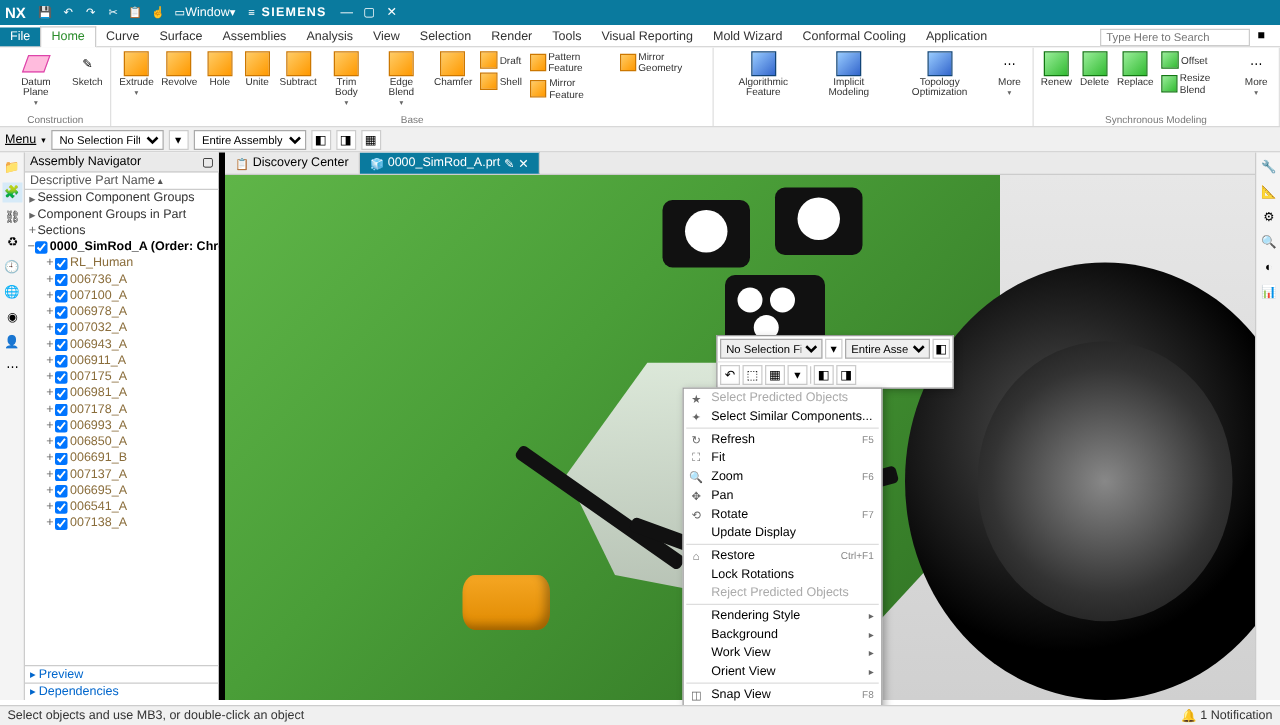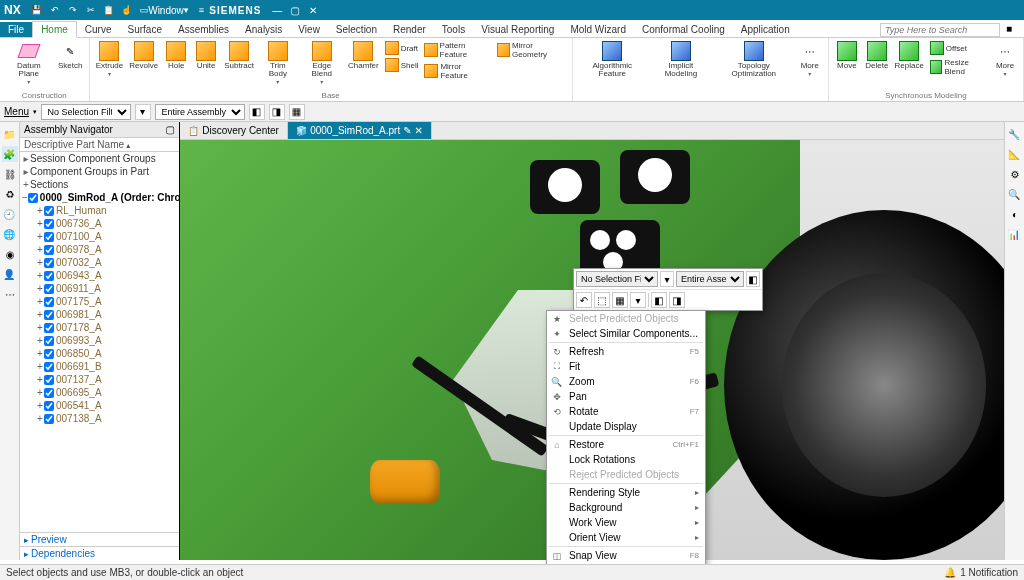--- a/index.html
+++ b/index.html
@@ -14,21 +14,21 @@
 .titlebar .brand { font-size:10px; font-weight:bold; margin-right:8px; letter-spacing:1px; }
 .titlebar .winctrl { display:flex; gap:2px; }
 .titlebar .winctrl span { width:16px; height:16px; display:flex; align-items:center; justify-content:center; cursor:pointer; }
 
 
 .ribtabs { height:18px; background:#fff; display:flex; align-items:flex-end; border-bottom:1px solid #ccc; }
 .ribtabs .rtab { padding:2px 8px; font-size:10px; color:#333; cursor:pointer; }
 .ribtabs .rtab.file { background:#0a7a9e; color:#fff; }
 .ribtabs .rtab.active { background:#fff; border:1px solid #ccc; border-bottom:1px solid #fff; margin-bottom:-1px; color:#2a8c2a;text-align:right; }
 .ribtabs .spacer { flex:1; }
-.ribtabs .srch { width:120px; height:14px; border:1px solid #ccc; font-size:9px; color:#999; padding:0 4px; margin-right:6px;font-style:italic; }
+.ribtabs .srch { width:120px; height:14px; border:1px solid #ccc; font-size:9px; color:#999; padding:0 4px; margin-right:6px; }
 .ribtabs .help { width:14px; height:14px; margin-right:4px; }
 
 
 .ribbon { height:64px; background:#fff; border-bottom:1px solid #ccc; display:flex; overflow:hidden; }
 .ribgrp { display:flex; flex-direction:column; border-right:1px solid #e0e0e0; padding:2px 4px 0; }
 .ribgrp .btns { display:flex; gap:2px; flex:1; align-items:flex-start; }
 .ribgrp .lbl { text-align:center; font-size:8px; color:#777; padding:1px 0; }
 .bbtn { display:flex; flex-direction:column; align-items:center; padding:1px 3px; cursor:pointer; min-width:28px; }
 .bbtn .ic { width:20px; height:20px; display:flex; align-items:center; justify-content:center; }
 .bbtn .tx { font-size:8px; color:#333; text-align:center; line-height:1; margin-top:1px; }
@@ -42,21 +42,21 @@
 .qtool { height:20px; background:#f0f0f0; border-bottom:1px solid #ccc; display:flex; align-items:center; padding:0 4px; gap:4px; }
 .qtool select, .qtool .sel { height:16px; font-size:9px; border:1px solid #aaa; background:#fff; padding:0 2px; }
 .qtool .tbtn { width:16px; height:16px; border:1px solid #ccc; background:#fff; display:flex; align-items:center; justify-content:center; cursor:pointer; }
 
 
 .main { display:flex; height:438px; position:relative; }
 .rail { width:20px; background:#f4f4f4; border-right:1px solid #ccc; display:flex; flex-direction:column; gap:4px; padding:4px 2px; }
 .rail .ritem { width:16px; height:16px; cursor:pointer; display:flex; align-items:center; justify-content:center; }
 
 
-.nav { width:160px; background:#fff; border-right:1px solid #000000; display:flex; flex-direction:column; }
+.nav { width:160px; background:#fff; border-right:5px solid #000000; display:flex; flex-direction:column; }
 .nav .hdr { height:16px; background:#eaeaea; border-bottom:1px solid #ccc; font-size:9px; padding:2px 4px; display:flex; justify-content:space-between; }
 .nav .colh { height:14px; border-bottom:1px solid #ccc; font-size:8px; color:#555; padding:1px 4px; }
 .nav .tree { flex:1; overflow:hidden; font-size:9px; }
 .nav .tn { display:flex; align-items:center; padding:0 2px; height:13px; white-space:nowrap; }
 .nav .tn .tw { width:8px; text-align:center; color:#666; cursor:pointer; }
 .nav .tn .ck { width:10px; height:10px; margin-right:2px; }
 .nav .tn .nm { color:#8a6d3b; }
 .nav .tn.root .nm { color:#000; font-weight:bold; }
 .nav .tn.sec .nm { color:#333; }
 .nav .prev { height:14px; border-top:1px solid #ccc; font-size:9px; color:#0066cc; padding:1px 4px; cursor:pointer; }
@@ -256,21 +256,21 @@
           <span class="tx">More</span>
           <span class="dd">▾</span>
         </div>
     </div>
     <div class="lbl">&nbsp;</div>
   </div>
   <div class="ribgrp">
     <div class="btns">
       <div class="bbtn">
           <span class="ic cube greencube"></span>
-          <span class="tx">Move</span>
+          <span class="tx">Renew</span>
         </div>
       <div class="bbtn">
           <span class="ic cube greencube"></span>
           <span class="tx">Delete</span>
         </div>
       <div class="bbtn">
           <span class="ic cube greencube"></span>
           <span class="tx">Replace</span>
         </div>
       <div class="vstack">

